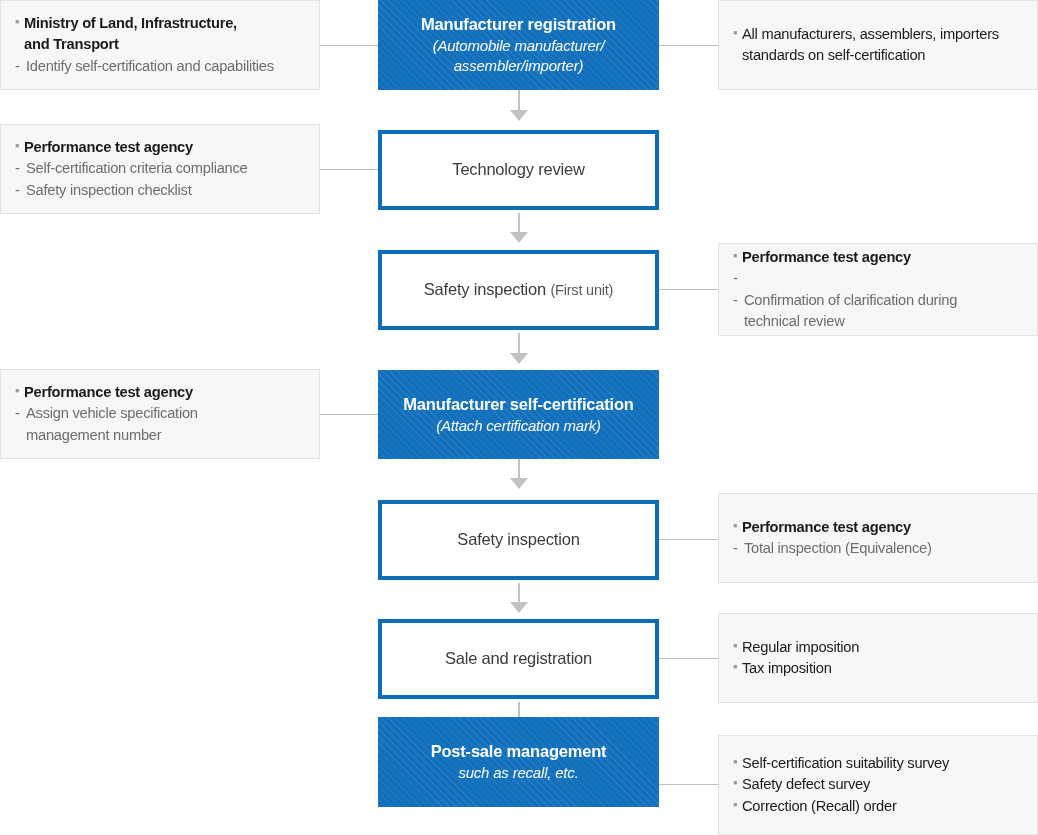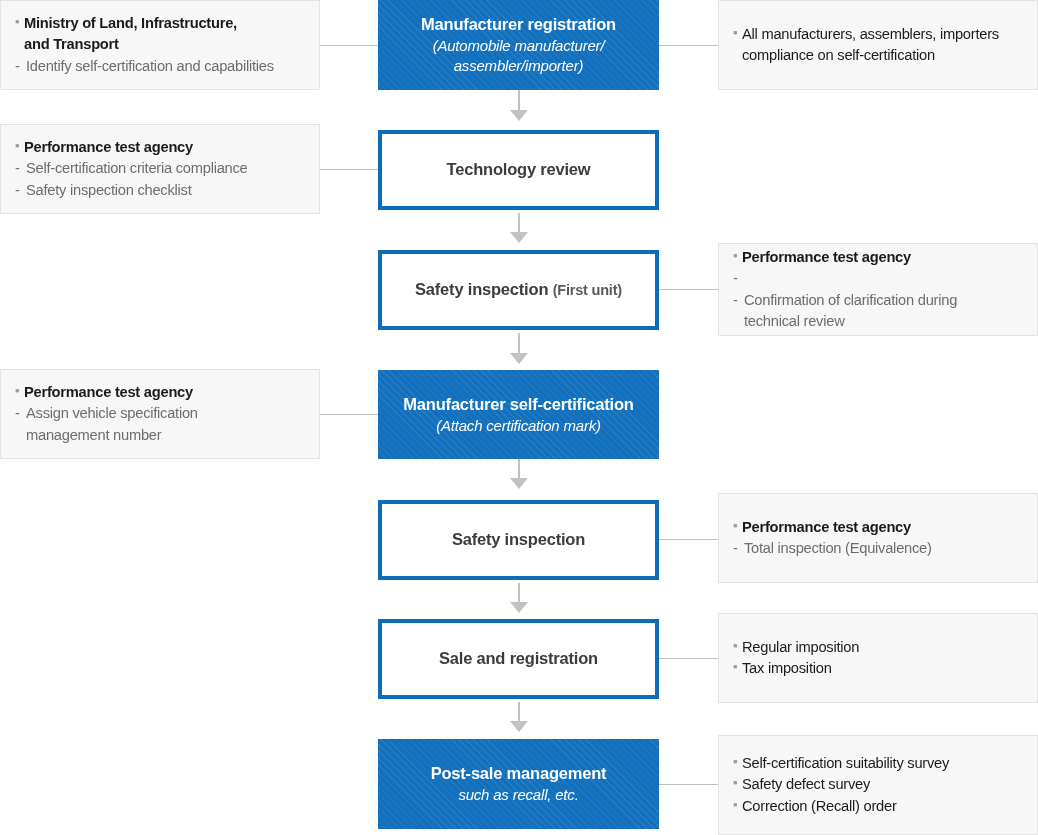--- a/index.html
+++ b/index.html
@@ -61,21 +61,21 @@
     border: 4px solid #0d6cb8;
     color: #3c3c3c;
   }
   .node-title {
     font-size: 16.5px;
     font-weight: bold;
     line-height: 1.33;
     letter-spacing: -0.2px;
   }
   .node-white .node-title {
-    font-weight: bold;
+    font-weight: normal;
     font-size: 16.5px;
     color: #3c3c3c;
   }
   .node-sub {
     font-size: 15px;
     font-weight: normal;
     line-height: 1.33;
     letter-spacing: -0.2px;
     font-style: italic;
   }
@@ -189,21 +189,21 @@
       <div class="node-title">Safety inspection</div>
     </div>
   </div>
 
   <div class="node node-white" style="top:619px; height:80px;">
     <div>
       <div class="node-title">Sale and registration</div>
     </div>
   </div>
 
-  <div class="node node-blue" style="top:739px; height:90px;">
+  <div class="node node-blue" style="top:717px; height:90px;">
     <div>
       <div class="node-title">Post-sale management</div>
       <div class="node-sub">such as recall, etc.</div>
     </div>
   </div>
 
   <div class="panel panel-left" style="top:0px; height:90px;">
     <div class="p-line p-head">
         <span class="mk mk-bullet">▪</span>
         <span class="txt">Ministry of Land, Infrastructure,</span>
@@ -248,21 +248,21 @@
       </div>
   </div>
 
   <div class="panel panel-right" style="top:0px; height:90px;">
     <div class="p-line p-plain">
         <span class="mk mk-bullet">▪</span>
         <span class="txt">All manufacturers, assemblers, importers</span>
       </div>
     <div class="p-line p-plain">
         <span class="mk mk-bullet"></span>
-        <span class="txt">compliance on self-certification</span>
+        <span class="txt">standards on self-certification</span>
       </div>
   </div>
 
   <div class="panel panel-right" style="top:243px; height:93px;">
     <div class="p-line p-head">
         <span class="mk mk-bullet">▪</span>
         <span class="txt">Performance test agency</span>
       </div>
     <div class="p-line p-sub">
         <span class="mk mk-dash">-</span>

